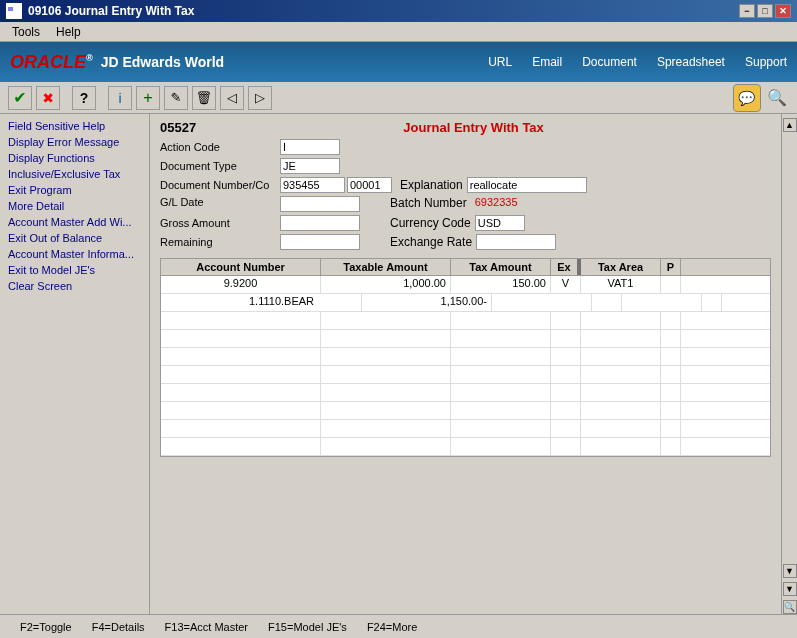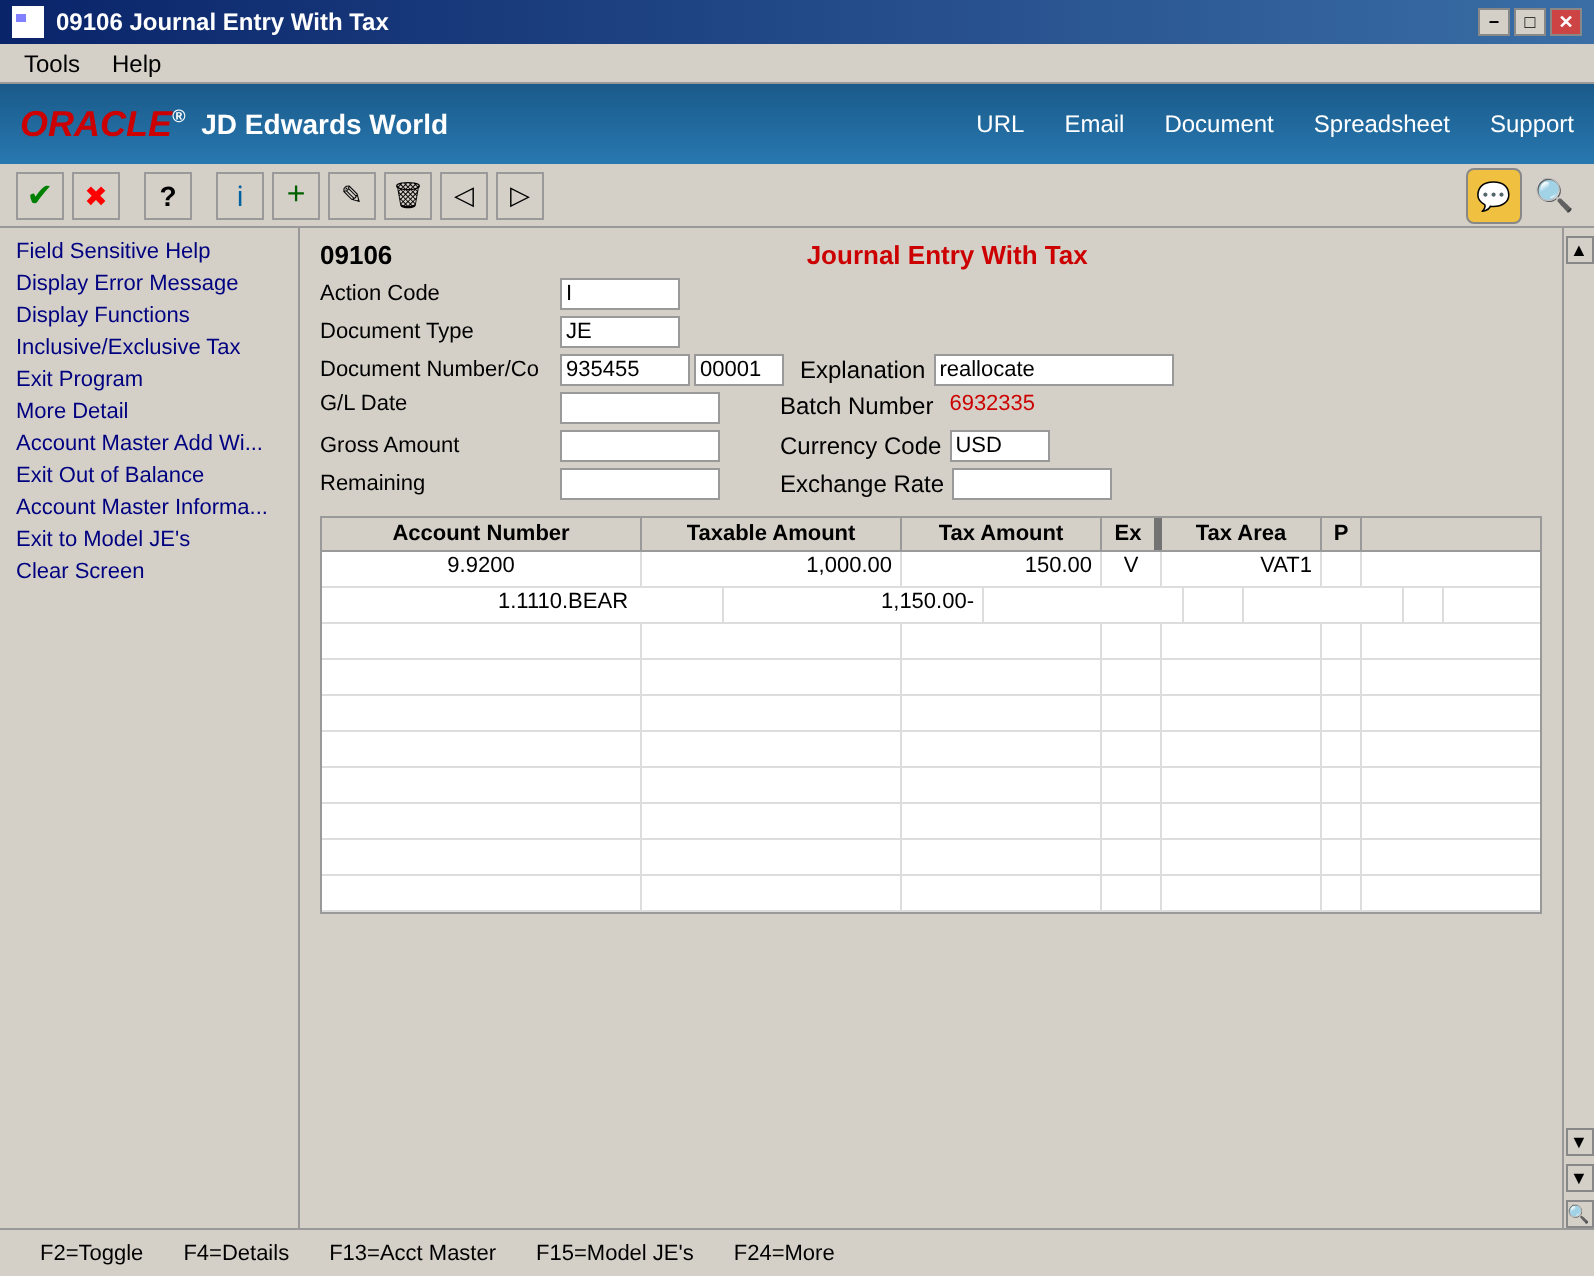--- a/index.html
+++ b/index.html
@@ -328,21 +328,21 @@
     <div class="sidebar-item">Account Master Add Wi...</div>
     <div class="sidebar-item">Exit Out of Balance</div>
     <div class="sidebar-item">Account Master Informa...</div>
     <div class="sidebar-item">Exit to Model JE's</div>
     <div class="sidebar-item">Clear Screen</div>
   </div>
 
   <div id="content" style="flex:1;padding:6px 10px;overflow:hidden;">
 
     <div class="form-header" style="display:flex;align-items:center;margin-bottom:4px;">
-      <span class="program-num">09106</span>
+      <span class="program-num">05527</span>
       <span class="form-title">Journal Entry With Tax</span>
       <span style="width:40px;"></span>
     </div>
 
 
     <div class="form-row">
       <span class="field-label">Action Code</span>
       <input type="text" class="field-input short" value="I" style="">
     </div>
 
@@ -390,21 +390,21 @@
         <div class="gh col-taxarea" style="width:80px;padding:2px 4px;border-right:1px solid #999;text-align:center;">Tax Area</div>
         <div class="gh col-p" style="width:20px;padding:2px 4px;text-align:center;">P</div>
       </div>
 
       <div id="grid-rows">
           <div class="grid-row" style="display: flex; border-bottom: 1px solid rgb(221, 221, 221); min-height: 17px;">
             <div class="gc" style="width: 160px; padding: 1px 4px; border-right: 1px solid rgb(221, 221, 221); font-size: 11px; min-height: 17px; text-align: center; background: white;">9.9200</div>
             <div class="gc" style="width: 130px; padding: 1px 4px; border-right: 1px solid rgb(221, 221, 221); font-size: 11px; min-height: 17px; text-align: right; background: white;">1,000.00</div>
             <div class="gc" style="width: 100px; padding: 1px 4px; border-right: 1px solid rgb(221, 221, 221); font-size: 11px; min-height: 17px; text-align: right; background: white;">150.00</div>
             <div class="gc" style="width: 30px; padding: 1px 4px; border-right: 1px solid rgb(221, 221, 221); font-size: 11px; min-height: 17px; text-align: center; background: white;">V</div>
-            <div class="gc" style="width: 80px; padding: 1px 4px; border-right: 1px solid rgb(221, 221, 221); font-size: 11px; min-height: 17px; text-align: right; background: white;">VAT1</div>
+            <div class="gc" style="width: 80px; padding: 1px 4px; border-right: 1px solid rgb(221, 221, 221); font-size: 11px; min-height: 17px; text-align: center; background: white;">VAT1</div>
             <div class="gc" style="width: 20px; padding: 1px 4px; border-right: 1px solid rgb(221, 221, 221); font-size: 11px; min-height: 17px; text-align: center; background: white;"></div>
           </div>
           <div class="grid-row" style="display: flex; border-bottom: 1px solid rgb(221, 221, 221); min-height: 17px; padding-left: 41px;">
             <div class="gc" style="width: 160px; padding: 1px 4px; border-right: 1px solid rgb(221, 221, 221); font-size: 11px; min-height: 17px; text-align: center; background: white;">1.1110.BEAR</div>
             <div class="gc" style="width: 130px; padding: 1px 4px; border-right: 1px solid rgb(221, 221, 221); font-size: 11px; min-height: 17px; text-align: right; background: white;">1,150.00-</div>
             <div class="gc" style="width: 100px; padding: 1px 4px; border-right: 1px solid rgb(221, 221, 221); font-size: 11px; min-height: 17px; text-align: right; background: white;"></div>
             <div class="gc" style="width: 30px; padding: 1px 4px; border-right: 1px solid rgb(221, 221, 221); font-size: 11px; min-height: 17px; text-align: center; background: white;"></div>
             <div class="gc" style="width: 80px; padding: 1px 4px; border-right: 1px solid rgb(221, 221, 221); font-size: 11px; min-height: 17px; text-align: left; background: white;"></div>
             <div class="gc" style="width: 20px; padding: 1px 4px; border-right: 1px solid rgb(221, 221, 221); font-size: 11px; min-height: 17px; text-align: center; background: white;"></div>
           </div>

